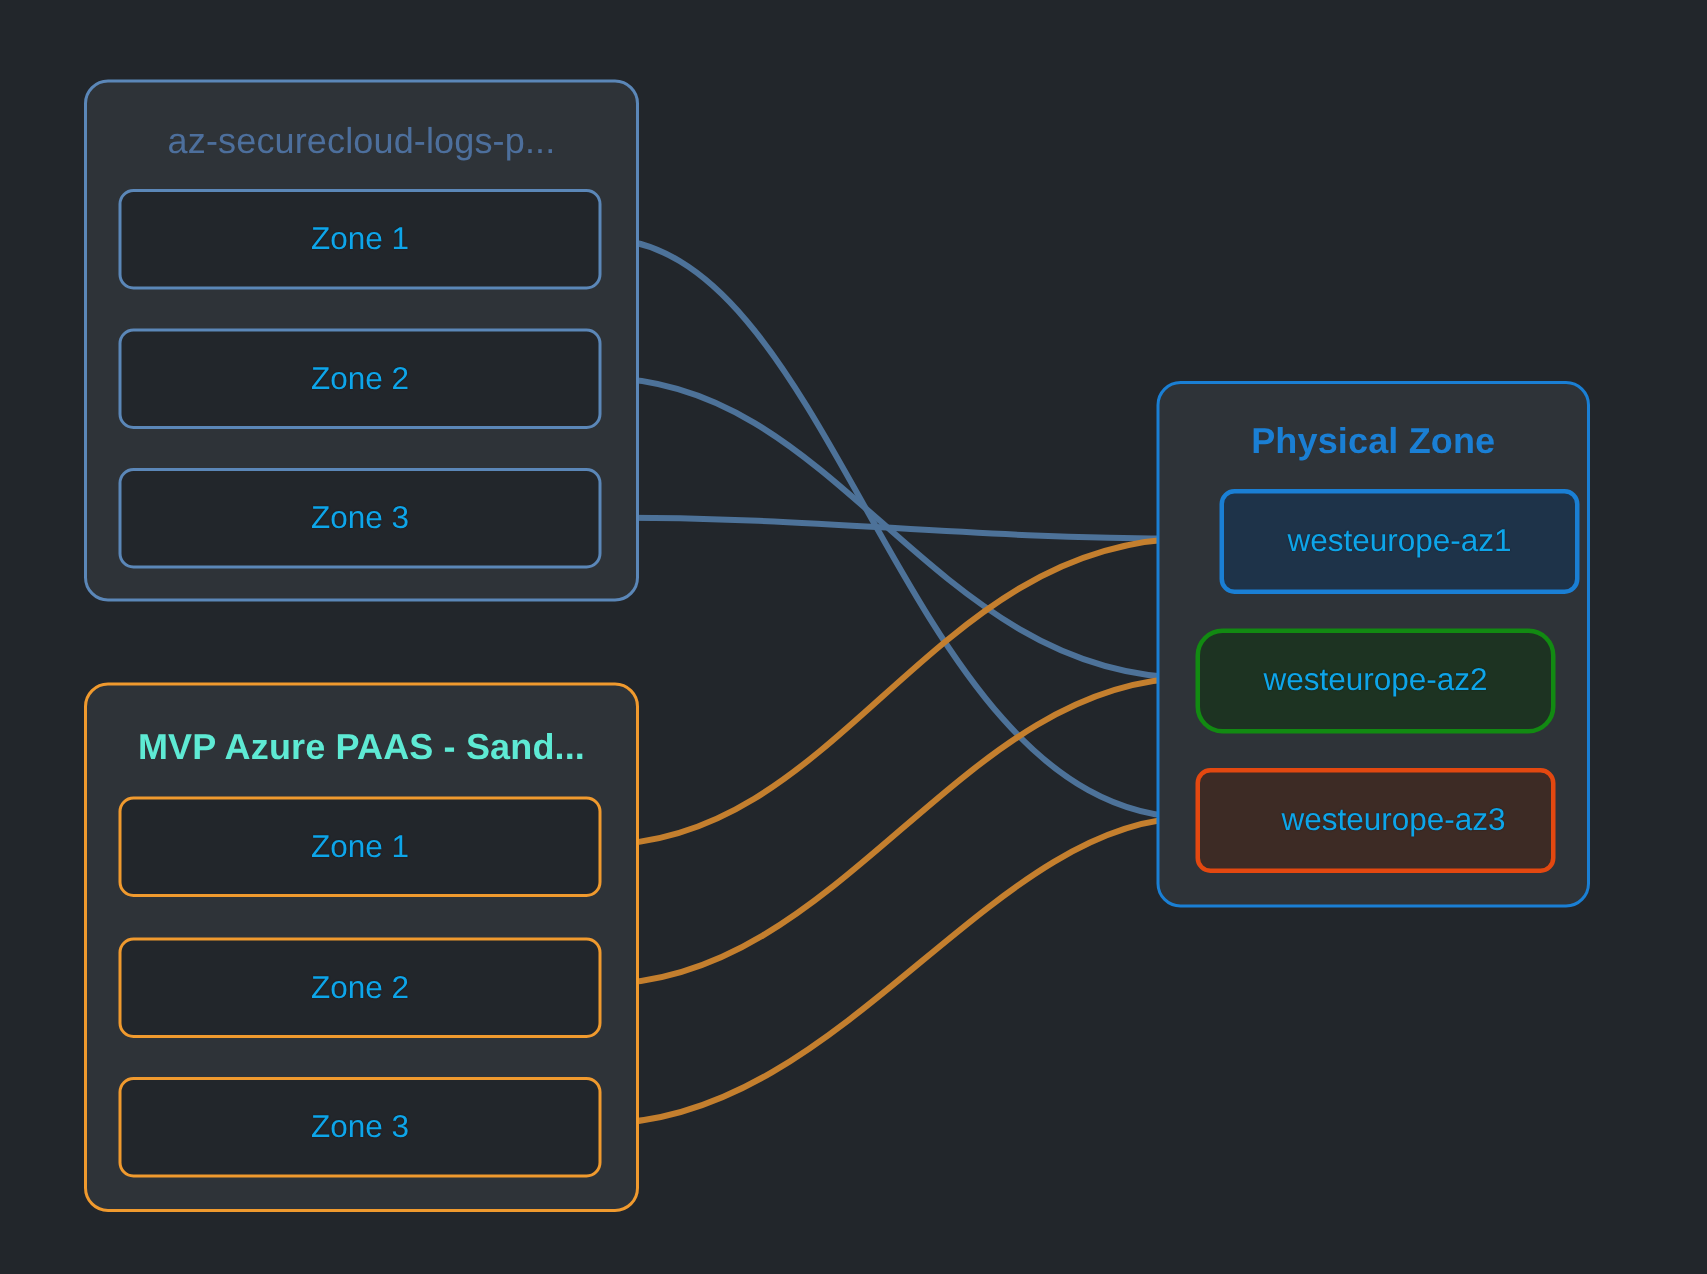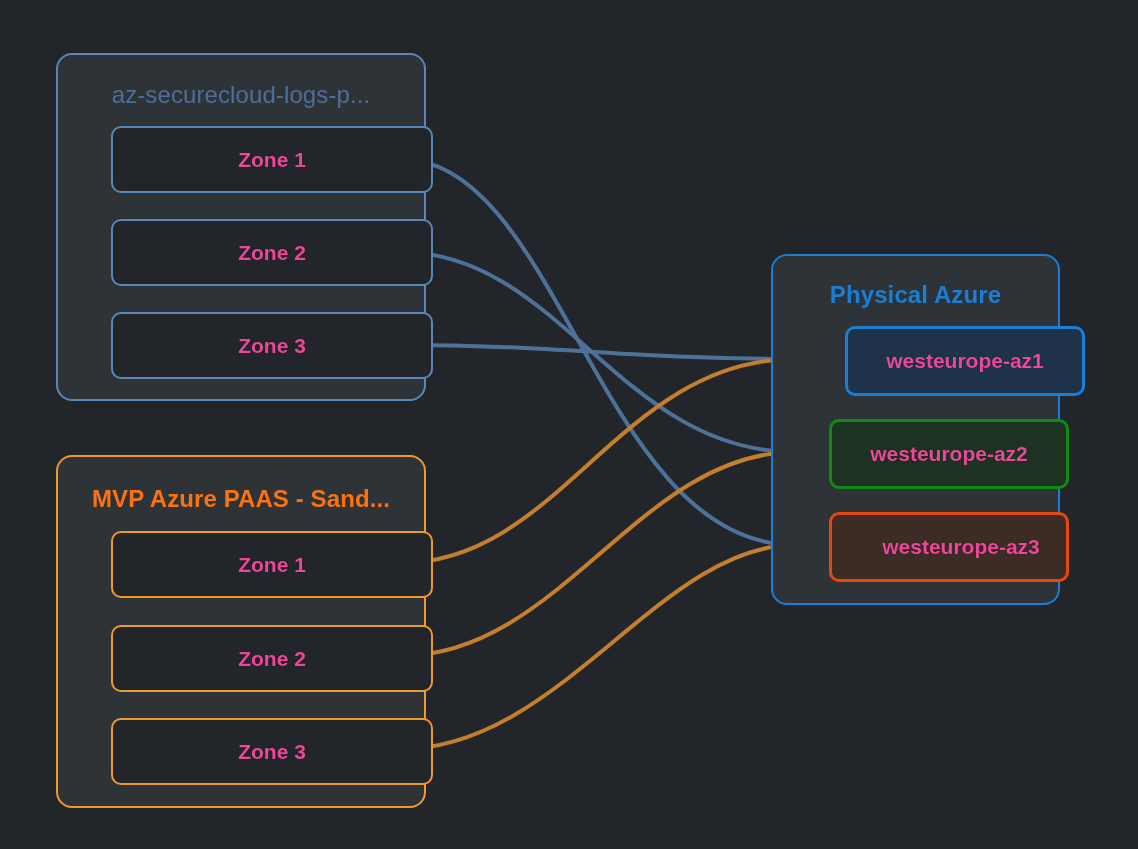--- a/index.html
+++ b/index.html
@@ -70,21 +70,21 @@
   }
   #group-logical-b {
     left: 56px;
     top: 455px;
     width: 370px;
     height: 353px;
     border-color: #f09a2e;
   }
   #group-logical-b .group-title {
     top: 28px;
-    color: #f97316;
+    color: #5eead4;
   }
   #group-physical {
     left: 771px;
     top: 254px;
     width: 289px;
     height: 351px;
     border-color: #1a7fd4;
   }
   #group-physical .group-title {
     top: 25px;
@@ -94,39 +94,39 @@
   .node {
     position: absolute;
     box-sizing: border-box;
     display: flex;
     align-items: center;
     justify-content: center;
     border-radius: 10px;
     border-style: solid;
     border-width: 2px;
     font-size: 21px;
-    font-weight: bold;
-    color: #ec4899;
+    font-weight: normal;
+    color: #0ea5e9;
     background: #22262b;
     z-index: 3;
     text-shadow: 0 0 1px rgba(0,0,0,0.55);
-    margin-left: 32px;
   }
   .node.blue-node   { border-color: #5b87b8; }
   .node.orange-node { border-color: #f09a2e; }
 
   #pz-az1 {
     border-color: #1a7fd4;
     background: #1e3349;
     border-width: 3px;
   }
   #pz-az2 {
     border-color: #128a12;
     background: #1d3322;
     border-width: 3px;
+    border-radius: 18px;
   }
   #pz-az3 {
     border-color: #e34810;
     background: #3d2b25;
     border-width: 3px;
   }
   .pz-node { font-size: 21px; }
 </style>
 </head>
 <body>
@@ -162,21 +162,21 @@
     <div class="group-title">MVP Azure PAAS - Sand...</div>
 
     <div class="node orange-node" style="left:21px; top:74px; width:322px; height:67px;">Zone 1</div>
 
     <div class="node orange-node" style="left:21px; top:168px; width:322px; height:67px;">Zone 2</div>
 
     <div class="node orange-node" style="left:21px; top:261px; width:322px; height:67px;">Zone 3</div>
   </div>
 
   <div id="group-physical" class="group">
-    <div class="group-title">Physical Azure</div>
+    <div class="group-title">Physical Zone</div>
 
     <div id="pz-az1" class="node pz-node" style="left:40px; top:70px; width:240px; height:70px;">westeurope-az1</div>
 
     <div id="pz-az2" class="node pz-node" style="left:24px; top:163px; width:240px; height:70px;">westeurope-az2</div>
 
     <div id="pz-az3" class="node pz-node" style="left:24px; top:256px; width:240px; height:70px;padding-left:24px;">westeurope-az3</div>
   </div>
 
 </div>
 

